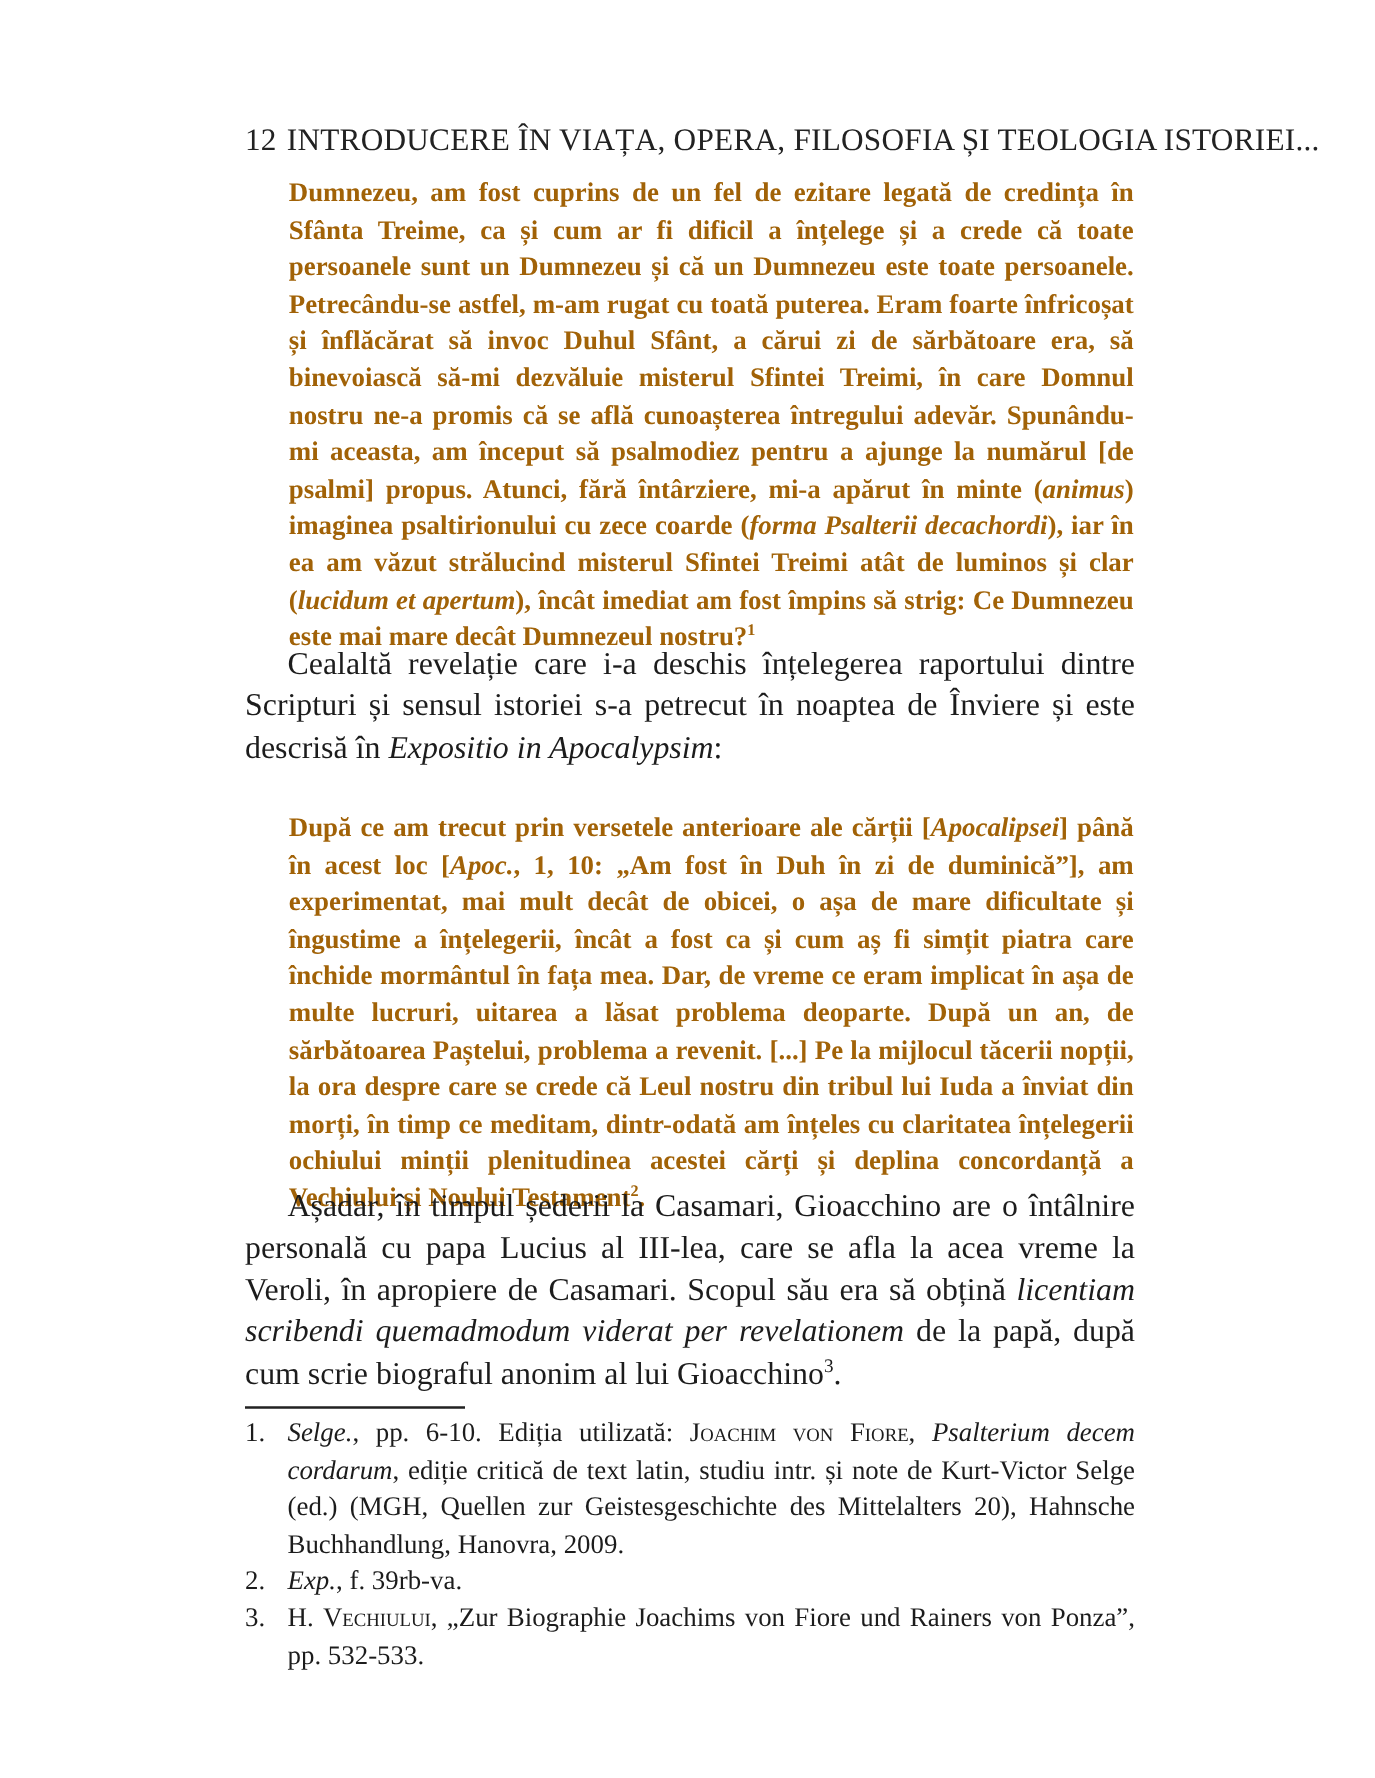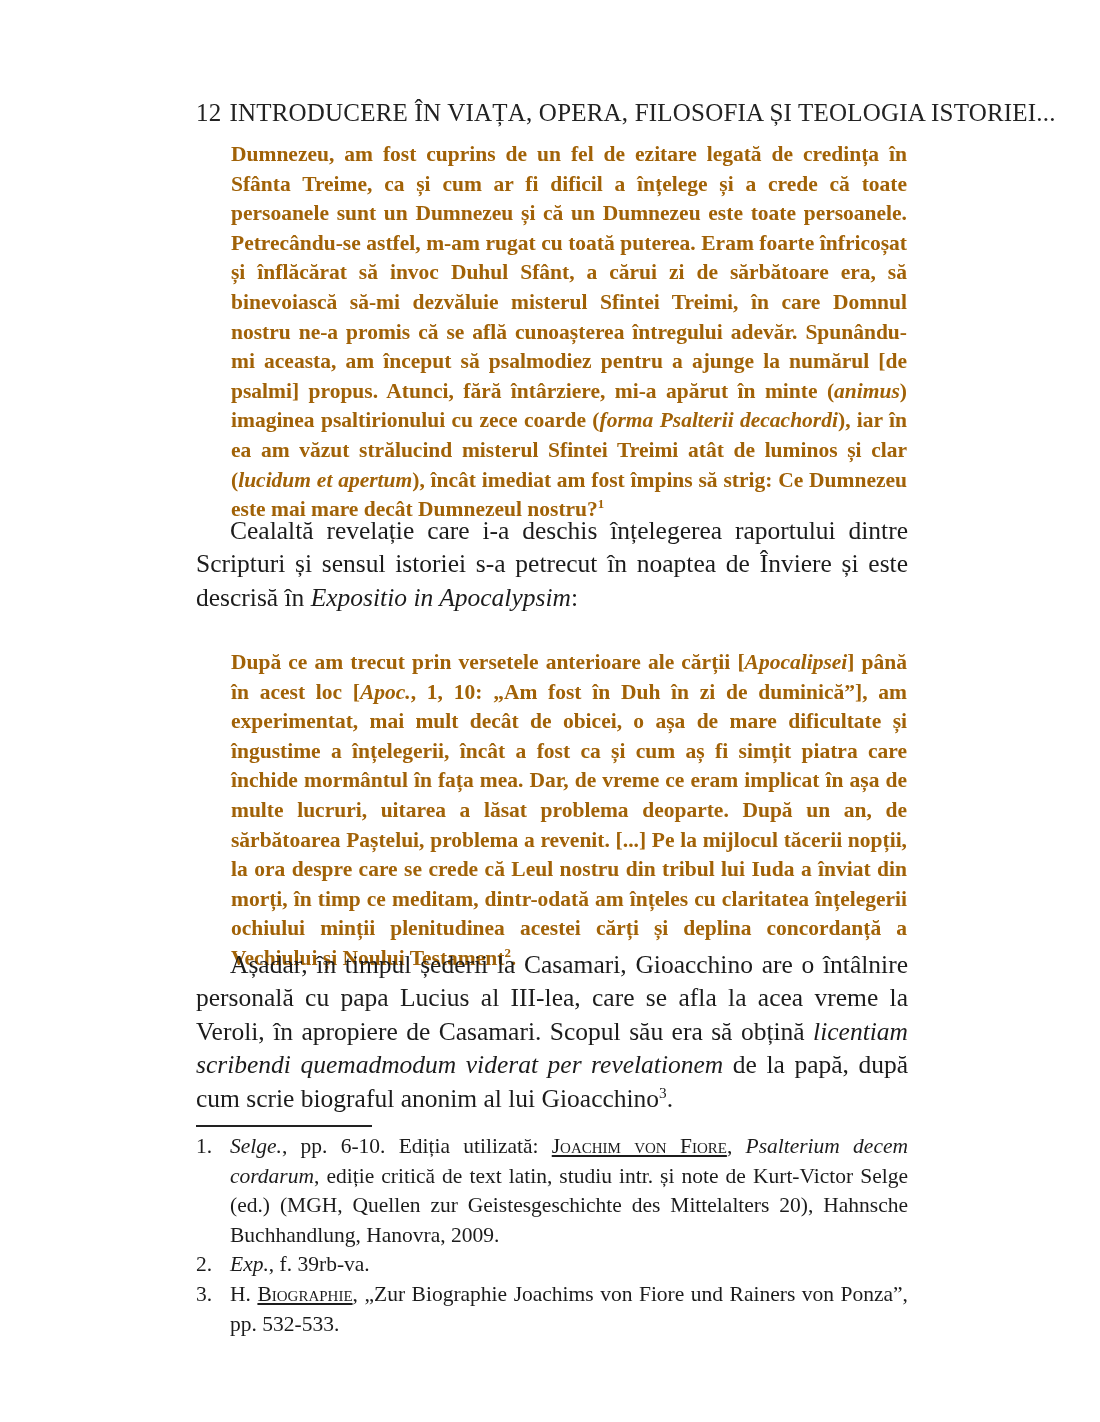--- a/index.html
+++ b/index.html
@@ -29,21 +29,21 @@
   .rule {
     position: absolute; left: 196px; top: 1125px; width: 176px; height: 2px; background: #222;
   }
   .notes {
     position: absolute; left: 196px; top: 1132px; width: 712px;
     font-size: 21.5px; line-height: 29.6px; color: #1c1c1c;
   }
   .note { display: flex; }
   .note .num { width: 34px; flex: none; }
   .note .txt { flex: 1; text-align: justify; }
-  .sc { font-variant: small-caps; text-decoration: underline; }
+  .sc { font-variant: small-caps; }
   i { font-style: italic; }
 </style>
 </head>
 <body>
 
 <div class="header">
   <span class="pno">12</span><span>INTRODUCERE ÎN VIAȚA, OPERA, FILOSOFIA ȘI TEOLOGIA ISTORIEI...</span>
 </div>
 
 <div class="quote q1"><span>Dumnezeu, am fost cuprins de un fel de ezitare legată de credința în Sfânta Treime, ca și cum ar fi dificil a înțelege și a crede că toate persoanele sunt un Dumnezeu și că un Dumnezeu este toate per­soanele. Petrecându-se astfel, m-am rugat cu toată puterea. Eram foarte înfricoșat și înflăcărat să invoc Duhul Sfânt, a cărui zi de sărbătoare era, să binevoiască să-mi dezvăluie misterul Sfintei Treimi, în care Domnul nostru ne-a promis că se află cunoașterea întregului adevăr. Spunându-mi aceasta, am început să psalmodiez pentru a ajunge la numărul [de psalmi] propus. Atunci, fără întârziere, mi-a apărut în minte (</span><i>animus</i><span>) imaginea psaltirionului cu zece coarde (</span><i>forma Psalterii decachordi</i><span>), iar în ea am văzut strălucind misterul Sfintei Treimi atât de luminos și clar (</span><i>lucidum et apertum</i><span>), încât imediat am fost împins să strig: Ce Dumnezeu este mai mare decât Dumnezeul nostru?</span><sup>1</sup></div>
@@ -60,15 +60,15 @@
   <div class="note">
     <span class="num">1.</span>
     <span class="txt"><i>Selge.</i><span>, pp. 6-10. Ediția utilizată: </span><span class="sc">Joachim von Fiore</span><span>, </span><i>Psalterium decem cordarum</i><span>, ediție critică de text latin, studiu intr. și note de Kurt-Victor Selge (ed.) (MGH, Quellen zur Geistesgeschichte des Mittelalters 20), Hahnsche Buchhandlung, Hanovra, 2009.</span></span>
   </div>
   <div class="note">
     <span class="num">2.</span>
     <span class="txt"><i>Exp.</i><span>, f. 39rb-va.</span></span>
   </div>
   <div class="note">
     <span class="num">3.</span>
-    <span class="txt"><span>H. </span><span class="sc">Biographie</span><span>, „Zur Biographie Joachims von Fiore und Rainers von Ponza”, pp. 532-533.</span></span>
+    <span class="txt"><span>H. </span><span class="sc">Vechiului</span><span>, „Zur Biographie Joachims von Fiore und Rainers von Ponza”, pp. 532-533.</span></span>
   </div>
 </div>
 
 </body></html>

